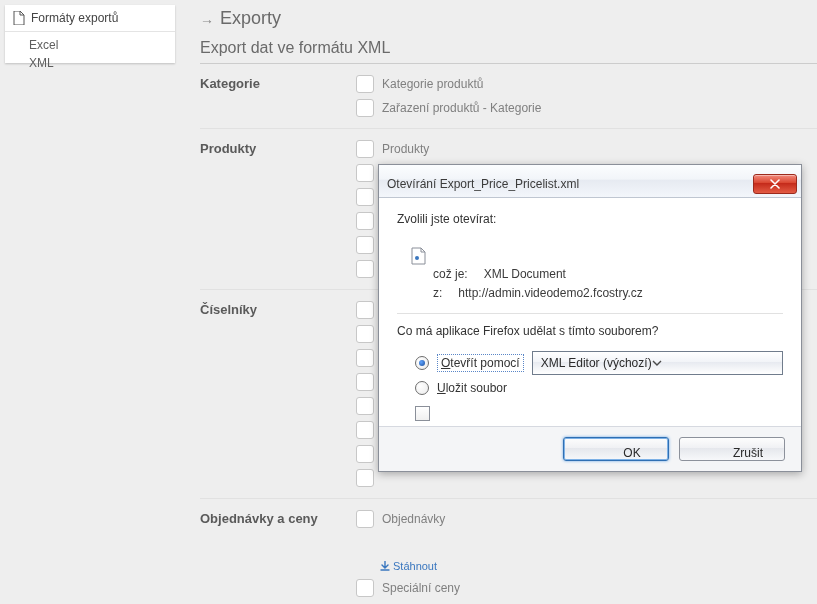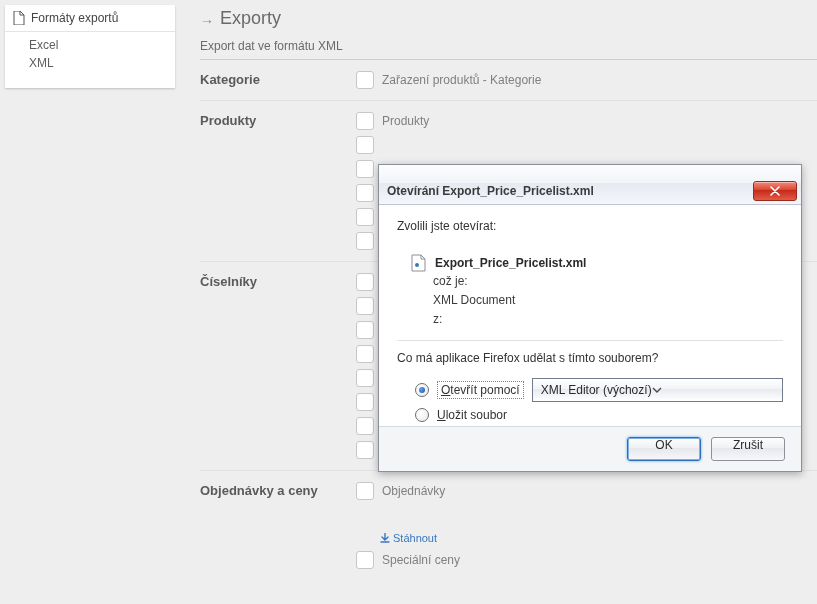--- a/index.html
+++ b/index.html
@@ -6,21 +6,21 @@
   margin: 0; padding: 0;
   font-family: Arial, Helvetica, sans-serif;
   font-size: 12px;
   background: #eeeeee;
   color: #333333;
   width: 817px; height: 604px;
   overflow: hidden;
 }
 .sidebar {
   position: absolute; left: 5px; top: 5px;
-  width: 170px; height: 83px;
+  width: 170px; height: 58px;
   background: #ffffff;
   box-shadow: 0 1px 2px rgba(0,0,0,0.2);
 }
 .sidebar-header {
   display: flex; align-items: center; gap: 6px;
   padding: 6px 8px 6px 8px;
   border-bottom: 1px solid #e4e4e4;
   color: #444444;
 }
 .sidebar-header .doc-icon svg { display: block; }
@@ -35,21 +35,21 @@
 .main .page-title {
   font-family: "Arial Narrow", Arial, sans-serif;
   font-size: 18px;
   color: #6a6a6a;
   padding: 8px 0 6px 0;
   display: flex; align-items: center; gap: 6px;
 }
 .main .page-title .arrow { color: #888; font-size: 14px; }
 .subtitle {
   font-family: "Arial Narrow", Arial, sans-serif;
-  font-size: 12px;
+  font-size: 16px;
   color: #6a6a6a;
   border-bottom: 1px solid #cccccc;
   padding: 4px 10px 6px 0;
   margin-bottom: 8px;
 }
 .section-row { display: flex; align-items: flex-start; }
 .section-label {
   width: 156px; min-width: 156px;
   font-weight: bold;
   color: #5a5a5a;
@@ -93,43 +93,42 @@
   border: 1px solid #8a8f99;
   box-shadow: 0 2px 8px rgba(0,0,0,0.3);
   font-size: 12px;
   color: #333;
 }
 .dialog .titlebar {
   height: 26px;
   background: linear-gradient(180deg, #fbfdff 0%, #f2f5f9 45%, #e6eaf1 46%, #f3f6fb 100%);
   border-bottom: 1px solid #bfc6d1;
   display: flex; align-items: center; justify-content: space-between;
-  padding: 13px 4px 0 8px;
+  padding: 6px 4px 0 8px;
   color: #3b3b3b;
-  font-weight: bold;
 }
 .dialog .titlebar .title-text { font-size: 12px; color: #3b3b3b; }
 .dialog .close-btn {
   width: 42px; height: 18px;
   border-radius: 3px;
   background: linear-gradient(180deg, #f28a7d 0%, #d9442e 45%, #c42a1a 46%, #e35b44 100%);
   border: 1px solid #9b2a1d;
   display: flex; align-items: center; justify-content: center;
   color: #ffffff;
   box-shadow: inset 0 1px 0 rgba(255,255,255,0.4);
   cursor: pointer;
 }
 .dialog .close-btn svg { display: block; }
 .dialog .body { padding: 14px 18px; }
 .dialog .body .lead { margin-bottom: 21px; color: #333; }
 .file-row { display: flex; align-items: center; gap: 8px; padding-left: 14px; }
 .file-row .file-icon svg { display: block; }
 .file-row .filename { font-weight: bold; color: #2a2a2a; }
 .subinfo { padding-left: 36px; color: #3b3b3b; line-height: 1.6; }
-.subinfo .row { display: flex; gap: 0; flex-direction: column; }
+.subinfo .row { display: flex; gap: 16px; }
 .subinfo .lbl { color: #3b3b3b; white-space: pre; }
 .div-line { border-top: 1px solid #e1e1e1; margin: 10px 0; }
 .q-line { color: #333; margin-bottom: 10px; }
 .opt {
   display: flex; align-items: center; gap: 8px;
   padding: 3px 0 3px 18px;
 }
 .radio {
   width: 12px; height: 12px;
   border: 1px solid #6d6d6d;
@@ -174,23 +173,24 @@
   background: #f4f5f7;
   display: flex; align-items: center; justify-content: flex-end;
   gap: 10px;
   padding-right: 16px;
 }
 .btn {
   min-width: 72px; height: 22px;
   border: 1px solid #8c919b;
   border-radius: 3px;
   background: linear-gradient(180deg,#fdfdfd 0%, #f0f1f4 45%, #e5e7ec 46%, #f7f8fa 100%);
-  display: flex; align-items: flex-start; justify-content: center;
+  display: flex; align-items: flex-end; justify-content: center;
   color: #2a2a2a;
   cursor: pointer;
+  padding-left: 32px;
 }
 .btn.primary {
   border: 1px solid #2f6fb3;
   box-shadow: 0 0 0 1px #7db1e6 inset, 0 0 3px #6aa7e6;
 }
 </style>
 </head>
 <body>
 
 <div class="sidebar">
@@ -212,20 +212,24 @@
 <div class="main">
   <div class="page-title">
     <span class="arrow">→</span>
     <span>Exporty</span>
   </div>
   <div class="subtitle">Export dat ve formátu XML</div>
 
   <div class="section-row">
     <div class="section-label">Kategorie</div>
     <div class="items">
+      <div class="item">
+          <span class="chk"></span>
+          <span class="label-text">Kategorie produktů</span>
+        </div>
       <div class="item">
           <span class="chk"></span>
           <span class="label-text">Zařazení produktů - Kategorie</span>
         </div>
     </div>
   </div>
   <div class="hr"></div>
 
   <div class="section-row">
     <div class="section-label">Produkty</div>
@@ -320,29 +324,29 @@
   <div class="body">
     <div class="lead">Zvolili jste otevírat:</div>
     <div class="file-row">
       <span class="file-icon">
         <svg width="16" height="18" viewBox="0 0 16 18">
             <path d="M1 1h9l4 4v12H1z" fill="#ffffff" stroke="#8a8f99"></path>
             <path d="M10 1v4h4" fill="none" stroke="#8a8f99"></path>
             <circle cx="6" cy="11" r="2" fill="#3a77bf"></circle>
           </svg>
       </span>
-      <span class="filename">Export_Price_Pricelist.xml</span>
     </div>
     <div class="subinfo">
       <div class="row">
           <span class="lbl">což je:</span> 
           <span>XML Document</span>
         </div>
       <div class="row">
           <span class="lbl">z:</span> 
+          <span>http://admin.videodemo2.fcostry.cz</span>
         </div>
     </div>
     <div class="div-line"></div>
     <div class="q-line">Co má aplikace Firefox udělat s tímto souborem?</div>
 
     <div class="opt">
       <span class="radio selected"></span>
       <span class="opt-label boxfocus"><span class="ul">O</span><span id="owrest">tevřít pomocí</span></span>
       <div class="select">
         <span>XML Editor (výchozí)</span>

